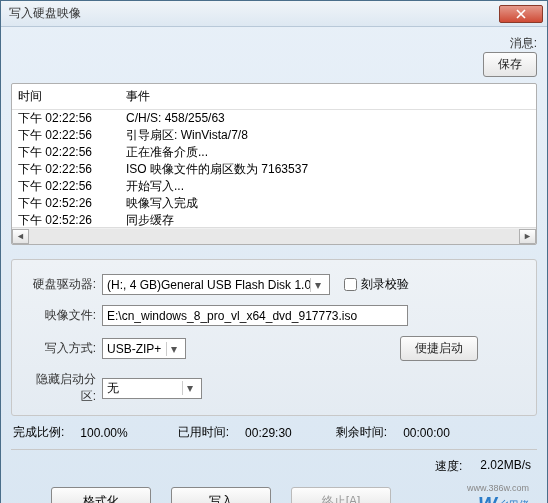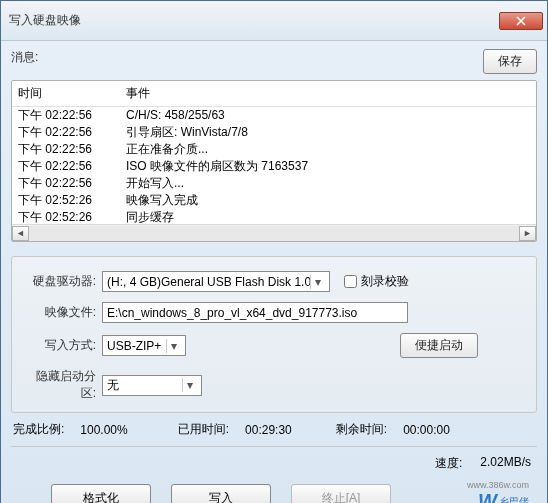--- a/index.html
+++ b/index.html
@@ -1,23 +1,23 @@
 <!DOCTYPE html>
 <html><head>
 <meta charset="utf-8">
 <style>
 * { box-sizing: border-box; margin: 0; padding: 0; font-family: "Microsoft YaHei", "SimSun", Arial, sans-serif; font-size: 12px; }
 body { background: #fff; width: 548px; height: 503px; overflow: hidden; }
 .window { border: 1px solid #4a6e8a; background: linear-gradient(#e8f0f8, #d9e6f2); }
-.titlebar { display: flex; align-items: center; height: 40px; padding: 0 0 0 8px; background: linear-gradient(#f0f4f8, #dde8f2); border-bottom: 1px solid #b8c8d8; }
+.titlebar { display: flex; align-items: center; height: 26px; padding: 0 0 0 8px; background: linear-gradient(#f0f4f8, #dde8f2); border-bottom: 1px solid #b8c8d8; }
 .titlebar .title { flex: 1; color: #333; }
 .closebtn { width: 44px; height: 18px; margin-right: 4px; background: linear-gradient(#e59a8c, #cf4b36); border: 1px solid #8a3a2a; border-radius: 2px; display: flex; align-items: center; justify-content: center; color: #fff; cursor: pointer; font-weight:bold;}
 .closebtn svg { width: 10px; height: 10px; }
 .content { padding: 8px 10px 10px 10px; }
-.row1 { display: flex; align-items: flex-start; margin-bottom: 6px; }
+.row1 { display: flex; align-items: flex-end; margin-bottom: 6px; flex-direction: column; }
 .row1 .msg { color: #333; }
 .row1 .spacer { flex: 1; }
 .btn { background: linear-gradient(#fdfdfd, #e6e6e6); border: 1px solid #888; border-radius: 3px; padding: 3px 14px; cursor: pointer; color:#222;}
 .logpanel { background: #fff; border: 1px solid #b0b0b0; border-radius: 2px; height: 162px; overflow: hidden; display:flex; flex-direction:column;}
 .logheader { display: flex; padding: 4px 6px 4px 6px; border-bottom: 1px solid #e0e0e0; font-family: SimSun, monospace; }
 .col-time { width: 108px; }
 .col-event { flex: 1; }
 .logbody { flex:1; padding: 0 6px; font-family: SimSun, monospace; line-height: 17px; overflow:hidden;}
 .logrow { display: flex; white-space: nowrap; }
 .logrow .t { width: 108px; }

